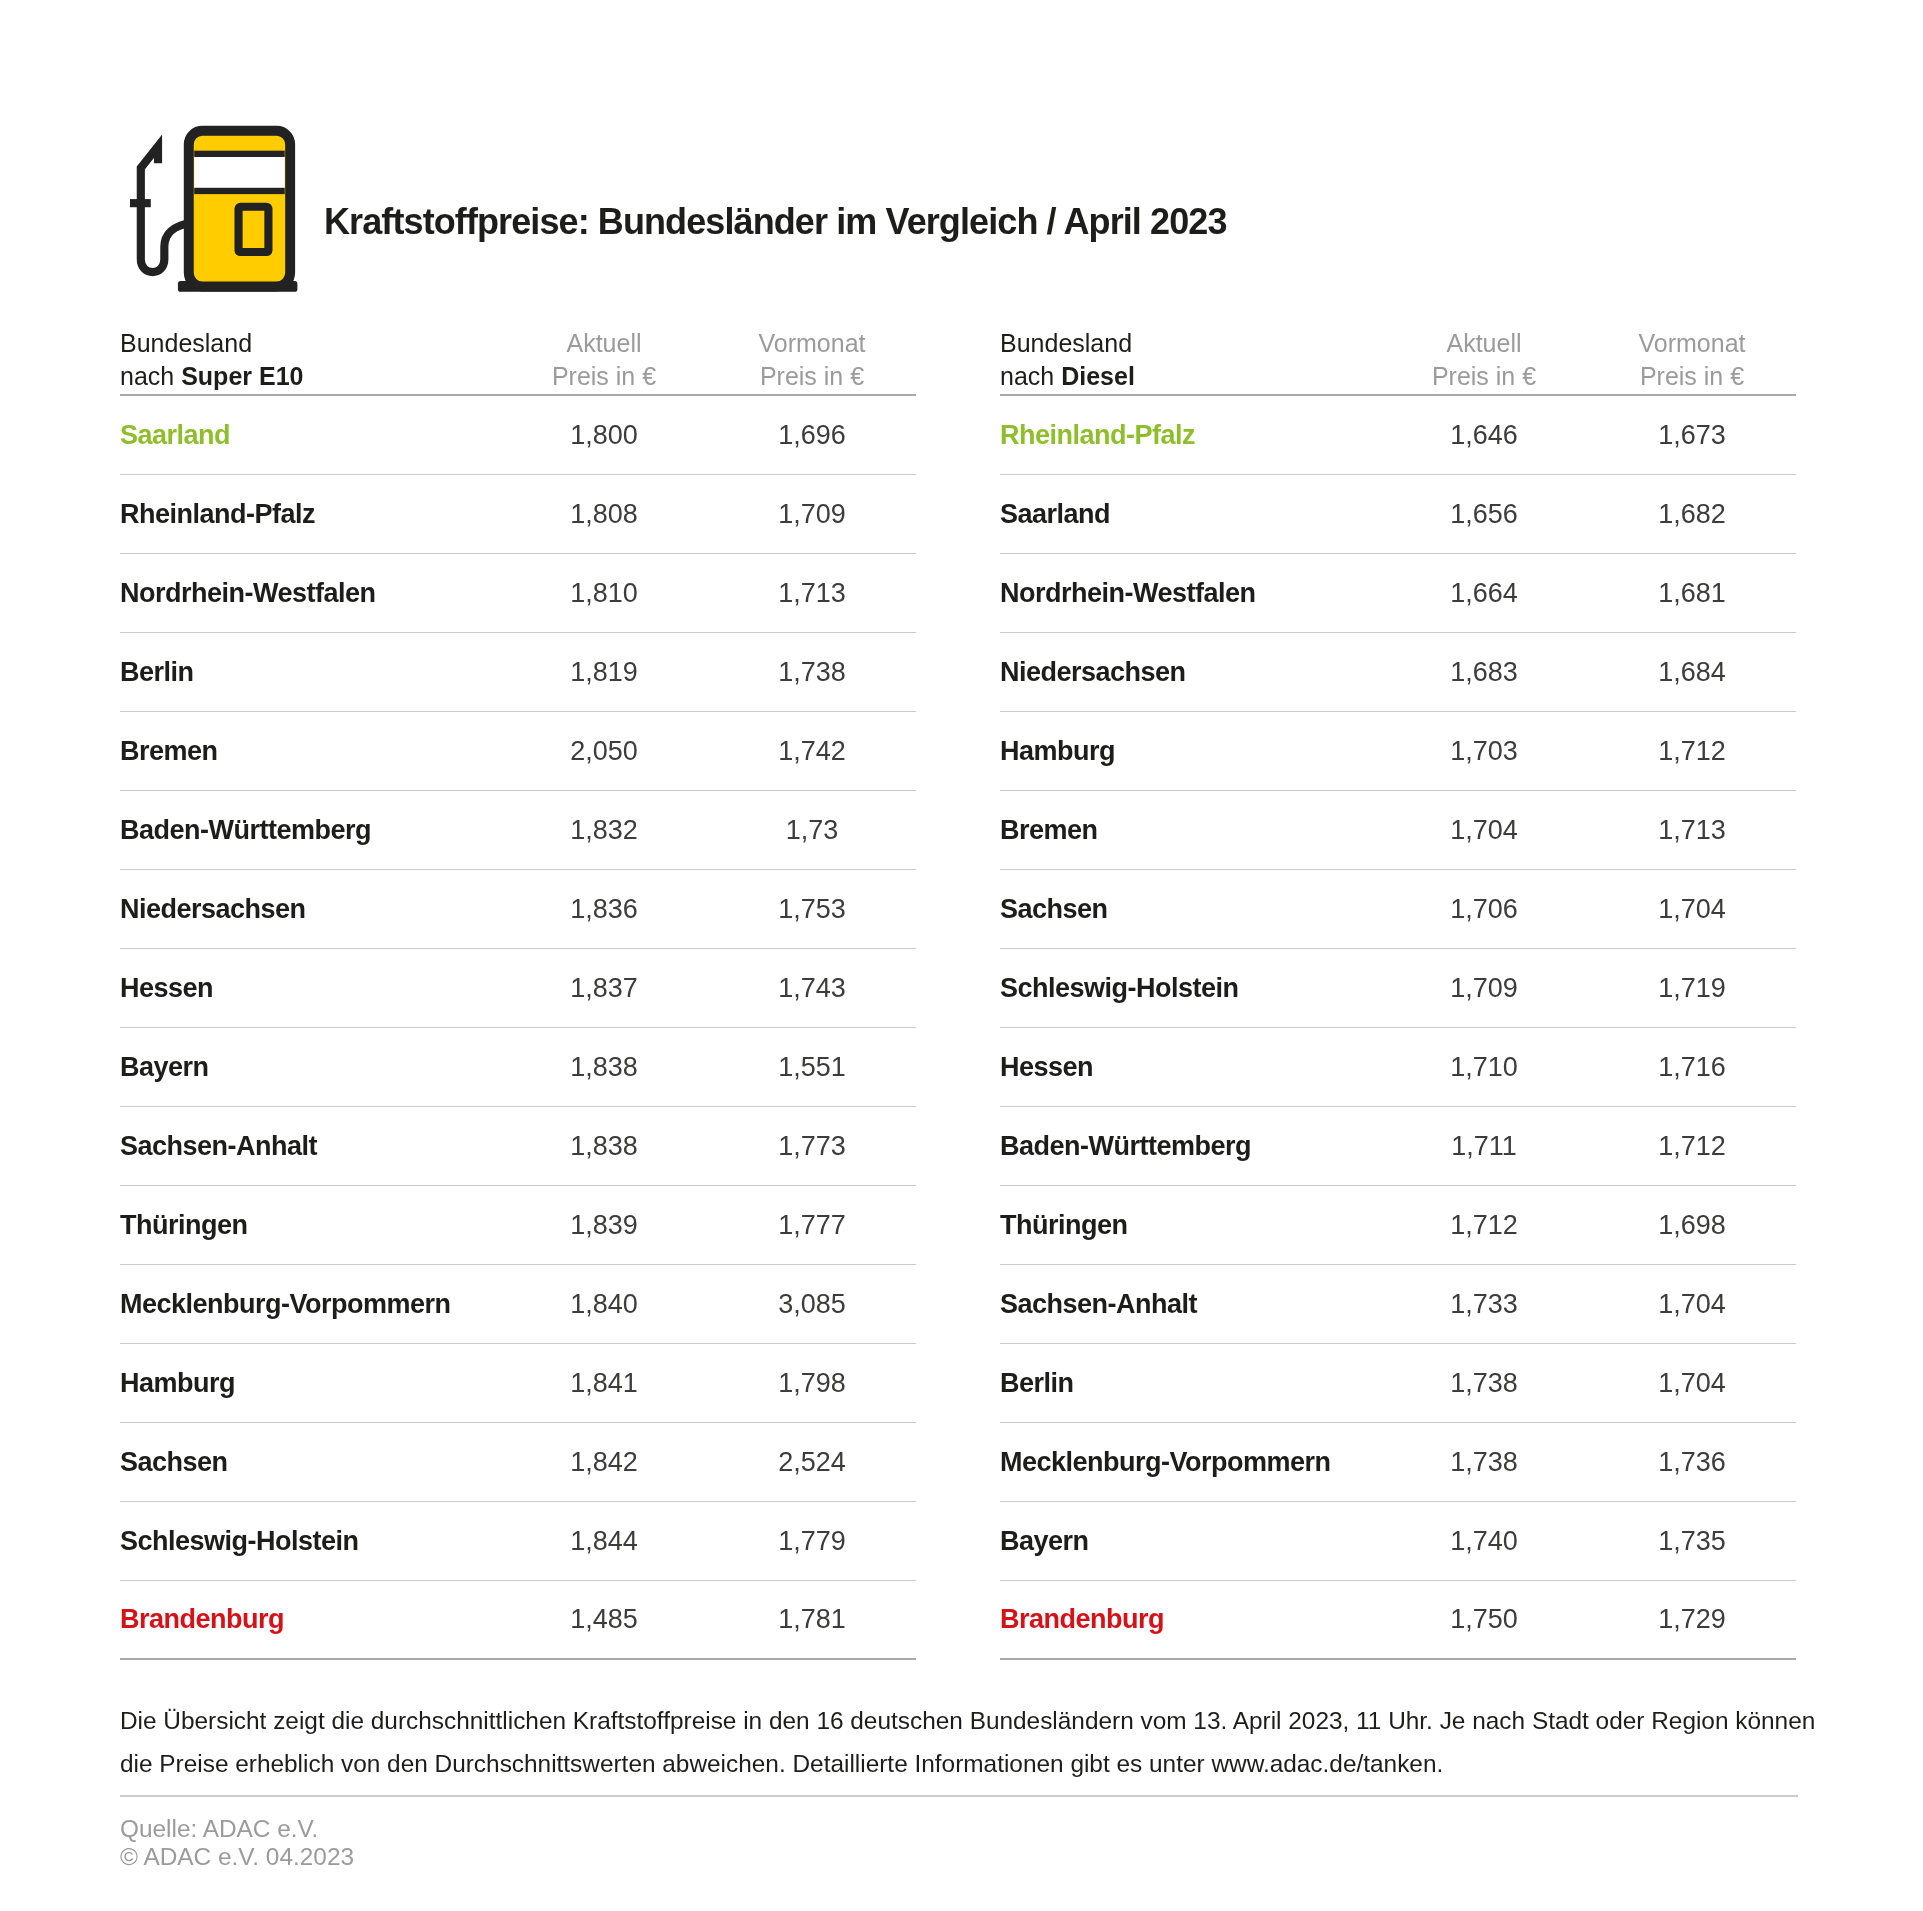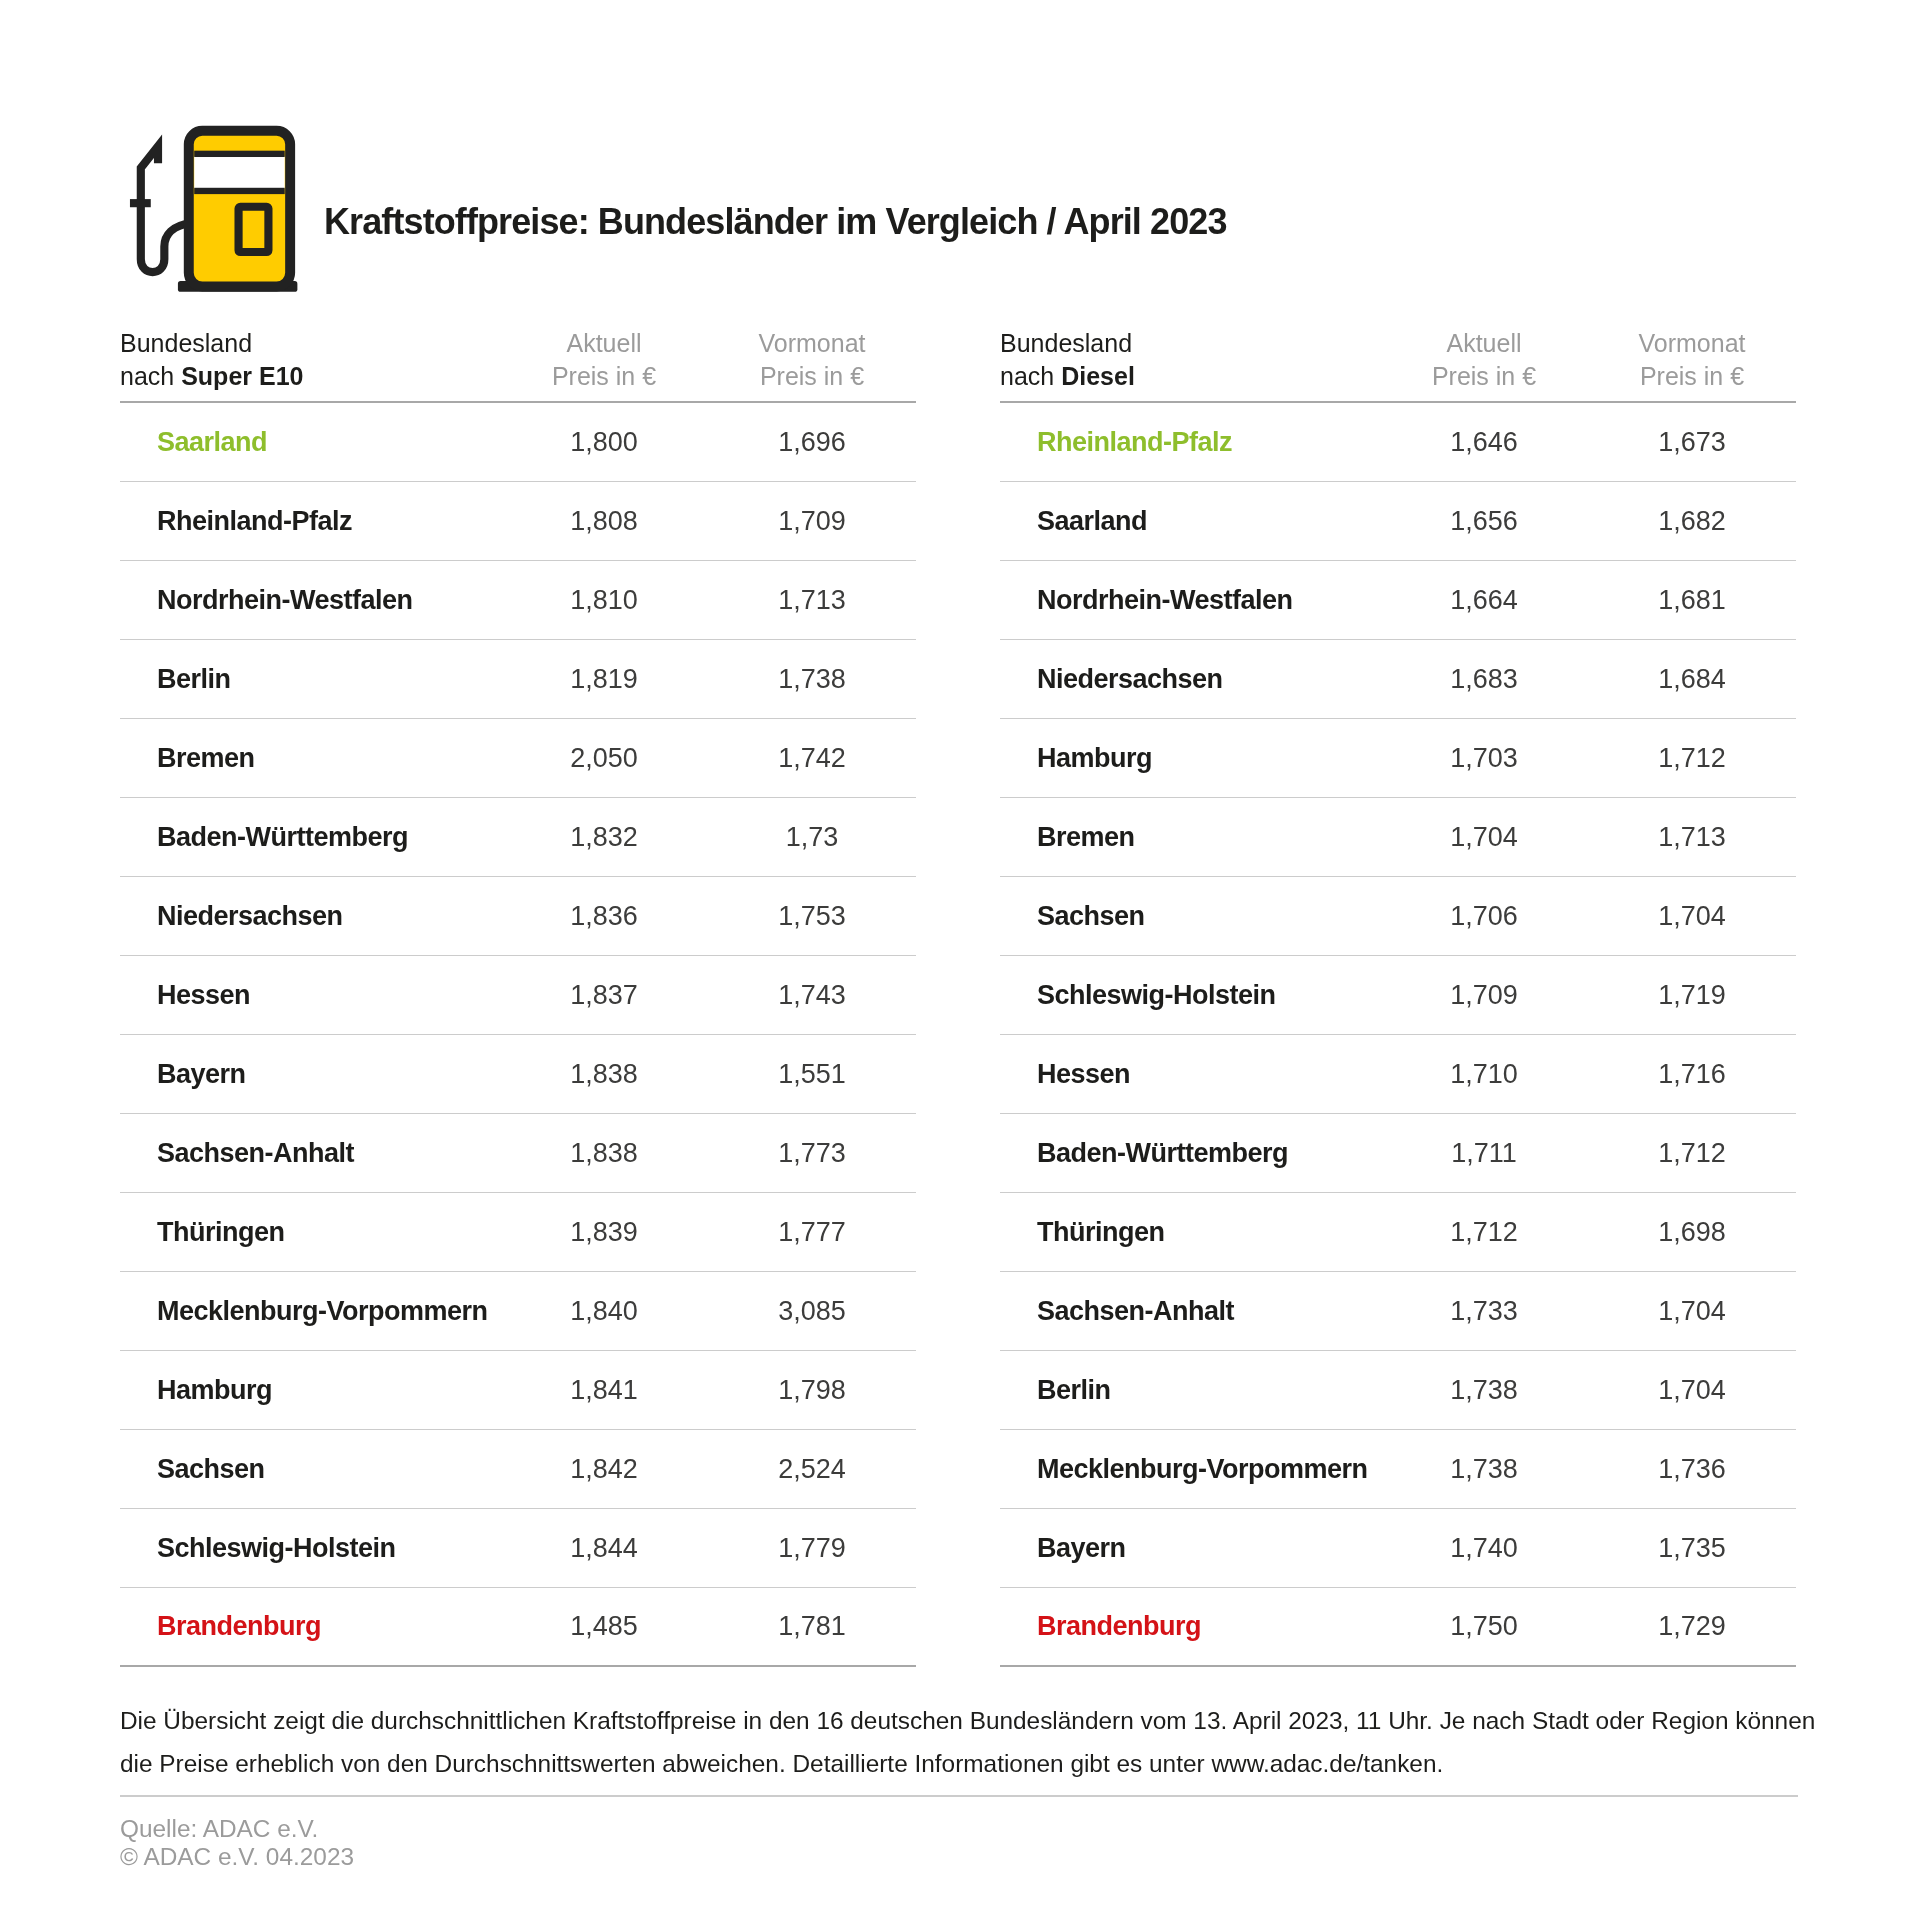--- a/index.html
+++ b/index.html
@@ -25,37 +25,37 @@
   }
 
   
   .tables-wrap {
     position:absolute; left:120px; top:327px;
     display:flex; gap:84px;
   }
   .table { width:796px; }
   .thead {
     display:grid; grid-template-columns:380px 208px 208px;
-    padding-bottom:8px;
+    padding-bottom:1px;
     border-bottom:2.7px solid var(--line_strong, #a8a8a8);
     font-size:25px; line-height:33px;
   }
   .thead .h-state { color:var(--text, #1d1d1b); }
   .thead .h-num  { color:var(--muted, #9b9b9b); text-align:center; }
   .thead b { font-weight:700; }
 
   .trow {
     display:grid; grid-template-columns:380px 208px 208px;
     align-items:center;
     height:79px;
     border-bottom:1.8px solid var(--line, #cccccc);
     font-size:27px;
   }
   .tbody .trow:last-child { border-bottom:2.7px solid var(--line_strong, #a8a8a8); }
-  .cell.state { font-weight:700; color:var(--text, #1d1d1b); letter-spacing:-0.5px;margin-left:37px; }
+  .cell.state { font-weight:700; color:var(--text, #1d1d1b); letter-spacing:-0.5px; }
   .cell.val   { text-align:center; color:var(--value, #3c3c3b); }
   .trow.c-green .cell.state { color:var(--green, #8ebe2c); }
   .trow.c-red   .cell.state { color:var(--red, #d41217); }
 
   
   .footnote {
     position:absolute; left:120px; top:1699px;
     width:1728px;
     font-size:24.4px; line-height:43px;
     color:var(--text, #1d1d1b);

